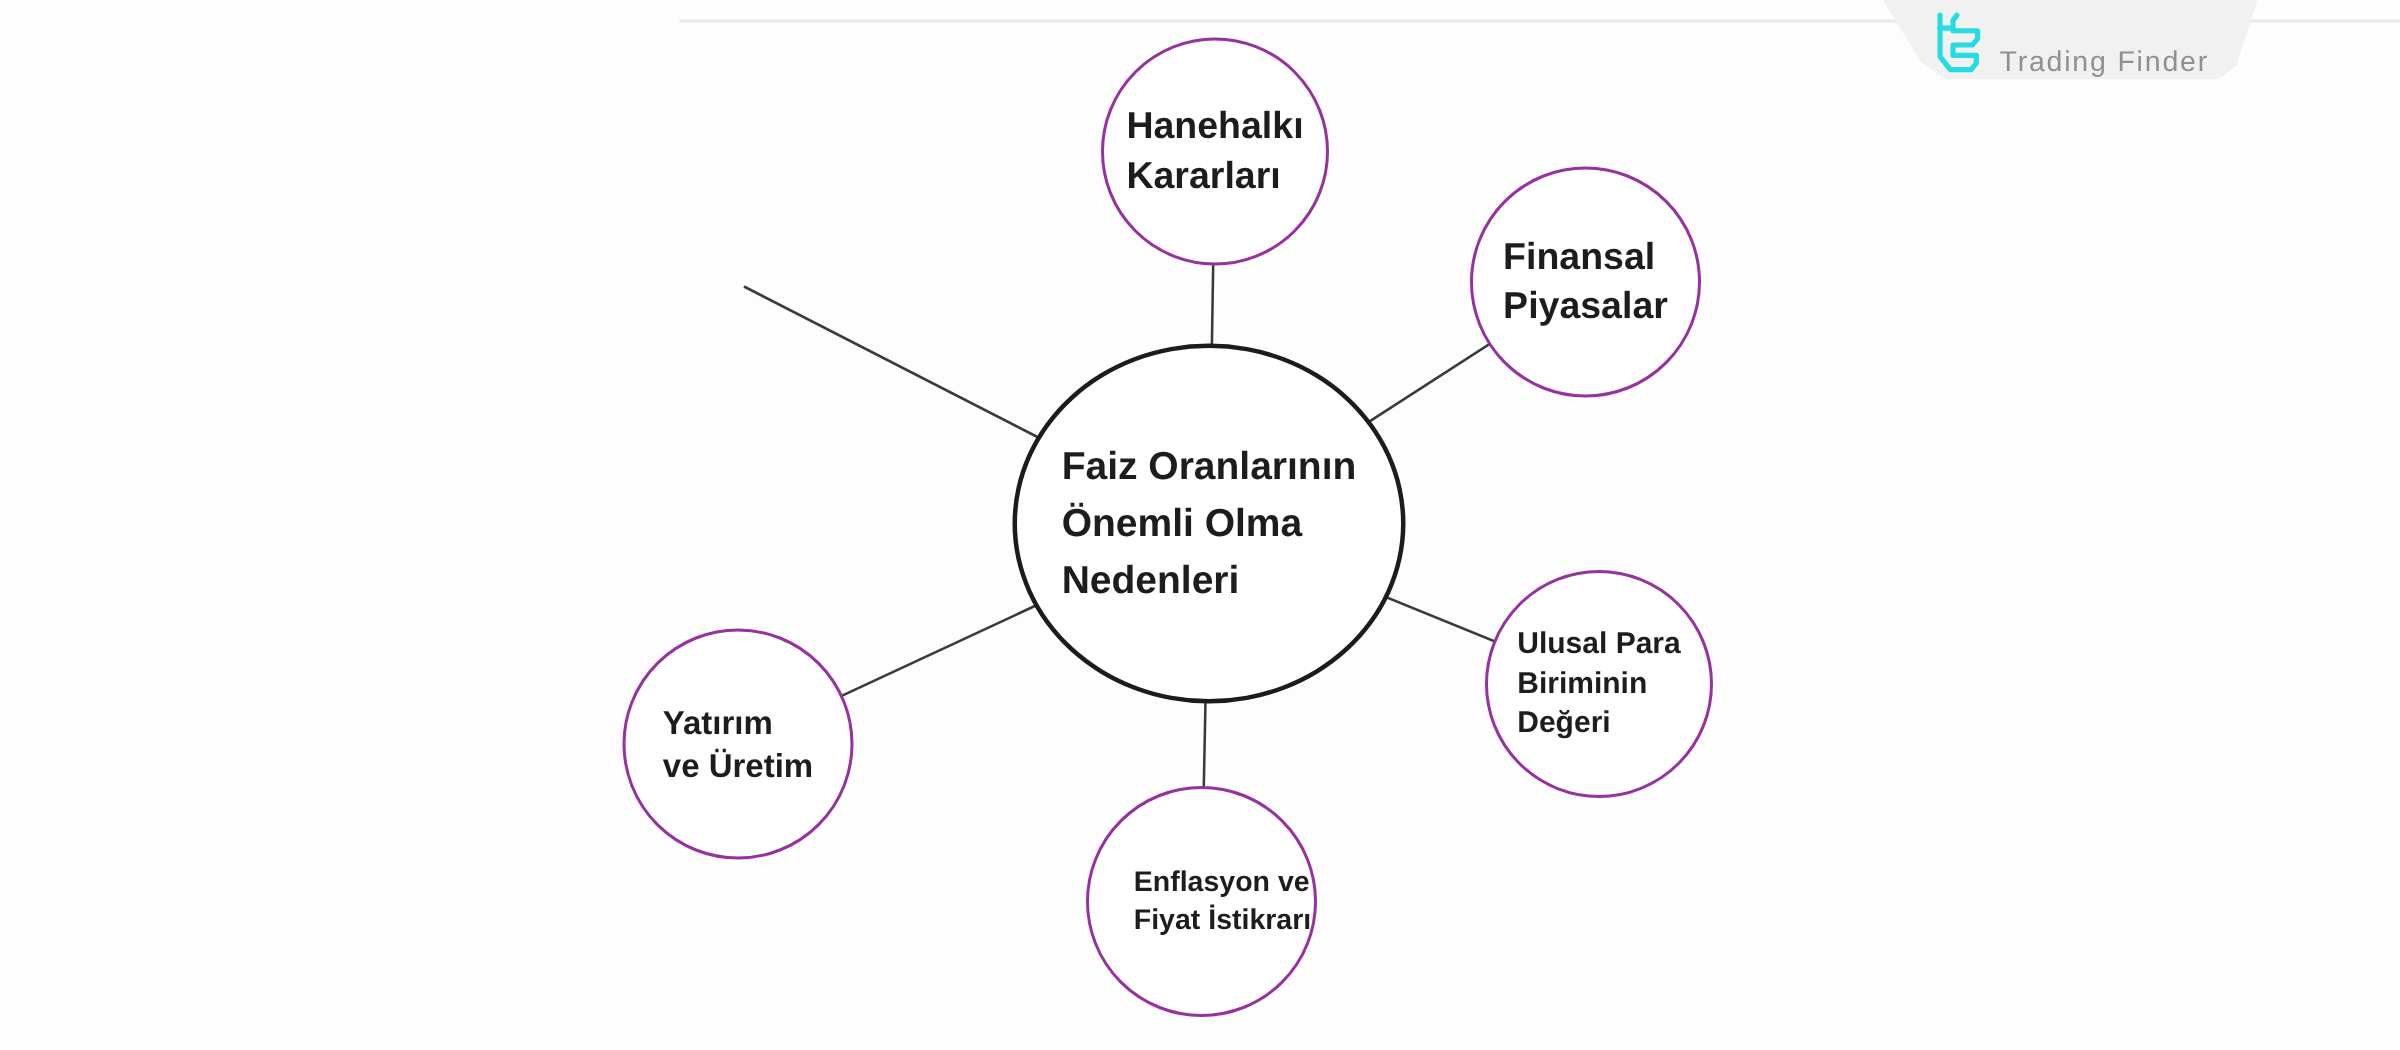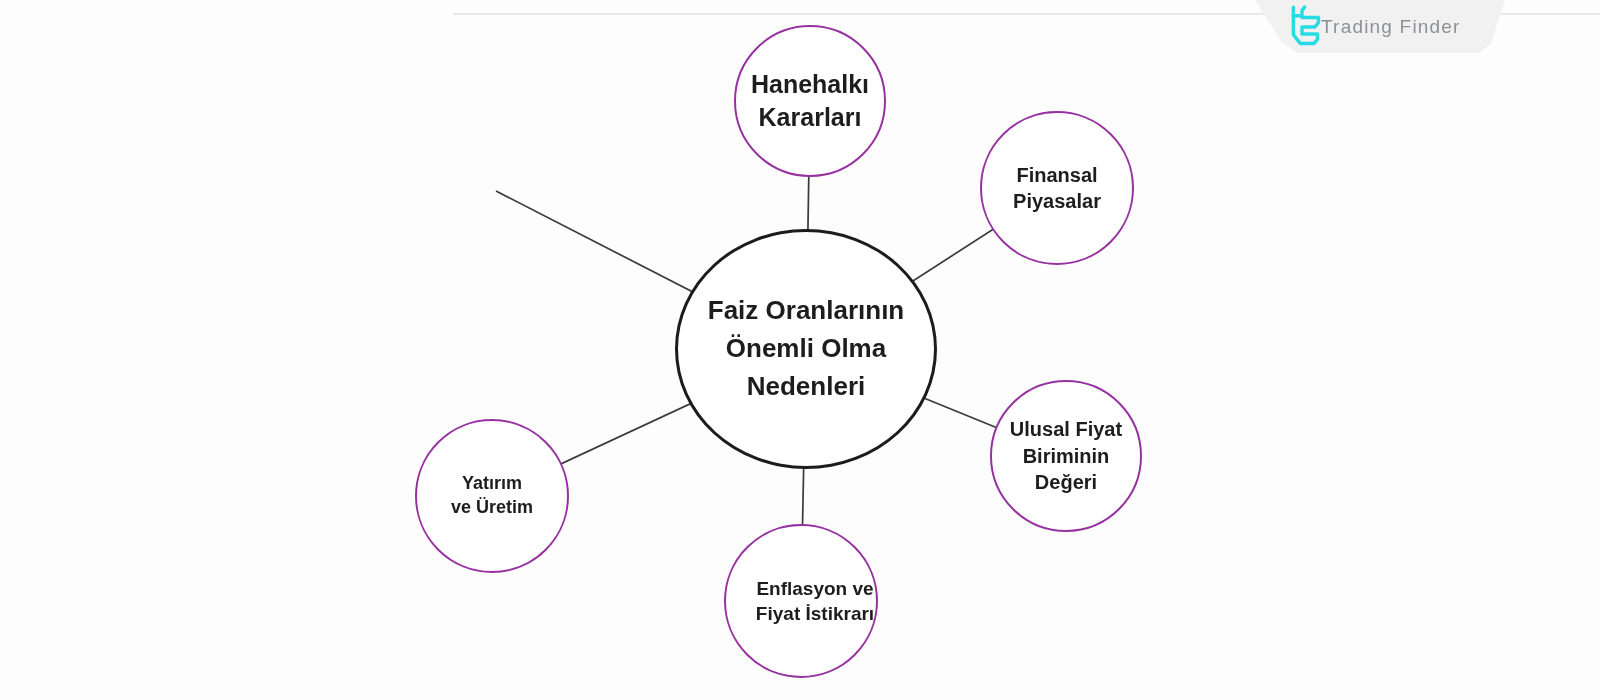--- a/index.html
+++ b/index.html
@@ -31,21 +31,22 @@
     background:var(--topline);
     z-index:1;
   }
   
   .brand-badge{
     position:absolute;
     left:1205px;top:0;
     width:300px;height:53px;
     background:var(--badge-bg);
     clip-path:polygon(50px 0, 100% 0, 100% 0, calc(100% - 14px) 82%, calc(100% - 26px) 100%, 92px 100%, 76px 78%);
-    display:flex;align-items:center;
+    display:flex;align-items:flex-end;
+    gap:12px;
     padding-left:78px;
     z-index:2;
   }
   .brand-badge svg{display:block;}
   .brand-name{
     font-size:19px;
     letter-spacing:1.2px;
     color:var(--brand-text);
     white-space:nowrap;
   }
@@ -58,45 +59,45 @@
   svg.connectors line{
     stroke:var(--connector);
     stroke-width:1.7;
   }
   
   .node{
     position:absolute;
     border-radius:50%;
     background:#fff;
     display:flex;align-items:center;justify-content:center;
-    text-align:center;
+    text-align:left;
     z-index:3;
   }
   .node .label{
     white-space:pre-line;
     font-weight:700;
     color:var(--node-text);
     line-height:1.32;
   }
   .node-center{
     left:675px;top:229px;width:262px;height:240px;
     border:3px solid var(--center-border);
   }
   .node-center .label{font-size:26px;line-height:1.45;}
   .satellite{border:2.5px solid var(--satellite-border);}
   .node-top        {left:734px; top:25px;  width:152px;height:152px;}
   .node-top .label {font-size:25px;}
   .node-topright        {left:980px; top:111px; width:154px;height:154px;}
-  .node-topright .label {font-size:20px;}
+  .node-topright .label {font-size:25px;}
   .node-right        {left:990px; top:380px; width:152px;height:152px;}
   .node-right .label {font-size:20px;}
   .node-bottom        {left:724px; top:524px; width:154px;height:154px;}
   .node-bottom .label {font-size:19px;margin-left:28px;}
   .node-bottomleft        {left:415px; top:419px; width:154px;height:154px;}
-  .node-bottomleft .label {font-size:18px;}
+  .node-bottomleft .label {font-size:22px;}
   .node-topleft        {left:418px; top:113px; width:156px;height:156px;}
   .node-topleft .label {font-size:17px;}
 </style>
 </head>
 <body>
 
 <div class="canvas">
 
   <div class="topline"></div>
 
@@ -127,21 +128,21 @@
     <span class="label">Hanehalkı
 Kararları</span>
   </div>
 
   <div class="node satellite node-topright">
     <span class="label">Finansal
 Piyasalar</span>
   </div>
 
   <div class="node satellite node-right">
-    <span class="label">Ulusal Fiyat
+    <span class="label">Ulusal Para
 Biriminin
 Değeri</span>
   </div>
 
   <div class="node satellite node-bottom">
     <span class="label">Enflasyon ve
 Fiyat İstikrarı</span>
   </div>
 
   <div class="node satellite node-bottomleft">

